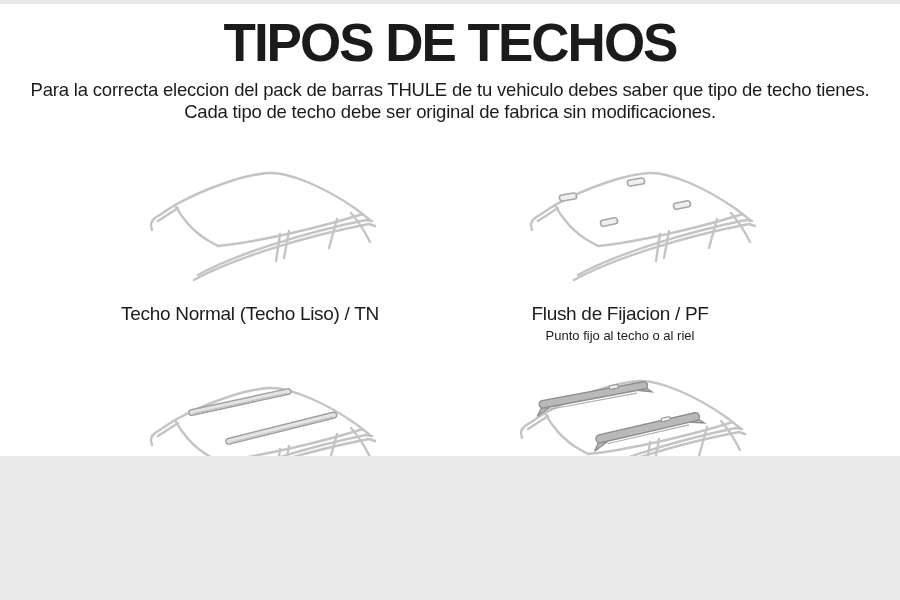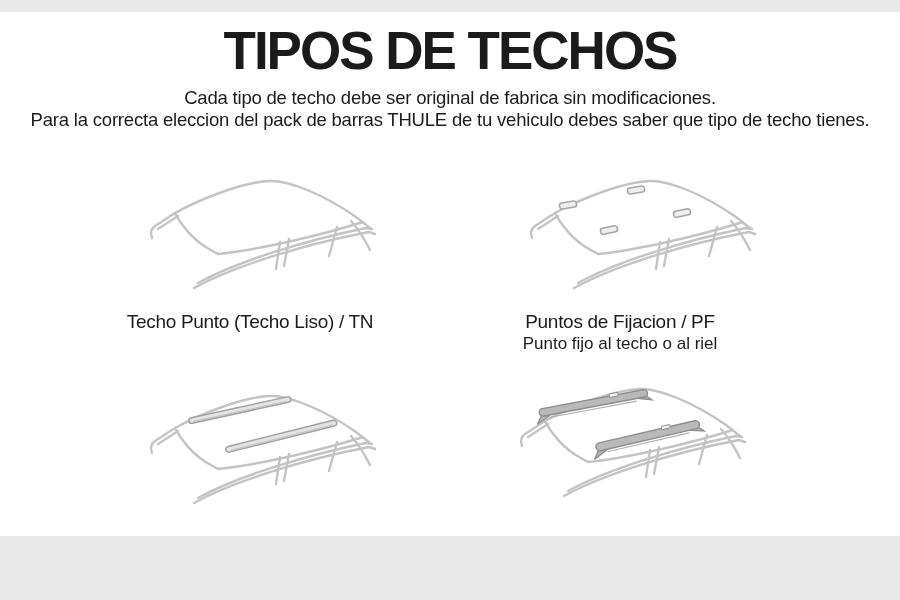--- a/index.html
+++ b/index.html
@@ -1,39 +1,39 @@
 <!DOCTYPE html>
 <html style="--background: #ffffff; --text: #1b1b1b; --line-art: #c4c4c4; --rail-fill: #b9b9b9; --rail-stroke: #8e8e8e;"><head>
 <meta charset="utf-8">
 <style>
   html,body { margin:0; padding:0; }
   body { background:#e9e9e9; }
   .page {
-    position:relative; width:900px; height:524px; margin:12px auto;
+    position:relative; width:900px; height:452px; margin:4px auto;
     background:var(--background,#fff);
     font-family:"Liberation Sans", sans-serif;
     color:var(--text,#1b1b1b);
     overflow:hidden;
   }
   h1.title {
     position:absolute; top:12px; left:0; width:100%;
     margin:0; text-align:center;
     font-size:53px; font-weight:700; letter-spacing:-2px;
     line-height:1.0;
   }
   .intro {
     position:absolute; top:75px; left:0; width:100%;
     text-align:center; font-size:18.5px; line-height:22px;
     letter-spacing:-0.2px;
   }
   figure.card { margin:0; position:static; }
   svg.illo { position:absolute; }
   figcaption.cap { position:absolute; text-align:center; }
   .caption { font-size:19px; line-height:21px; letter-spacing:-0.3px; }
-  .subcaption { font-size:17px; line-height:17px; margin-top:3px; }
+  .subcaption { font-size:13px; line-height:17px; margin-top:3px; }
   
   .base-lines { stroke:var(--line-art,#c4c4c4); stroke-width:2.4; fill:none;
                 stroke-linecap:round; stroke-linejoin:round; }
   .pad { fill:#efefef; stroke:#a6a6a6; stroke-width:1.6; }
   .flush-body { fill:#e4e4e4; stroke:#a2a2a2; stroke-width:1.5; }
   .flush-shade { stroke:#bfbfbf; stroke-width:1; }
   .rail-body { fill:var(--rail-fill,#b9b9b9); stroke:var(--rail-stroke,#8e8e8e); stroke-width:1.4; }
   .rail-notch { fill:#f5f5f5; stroke:var(--rail-stroke,#8e8e8e); stroke-width:1; }
   .rail-gap { stroke:#b0b0b0; stroke-width:1.2; fill:none; }
 </style>
@@ -56,45 +56,45 @@
         <path d="M169,74 L164,101"></path>
         <path d="M217,62 L209,91"></path>
         <path d="M231,56 C 239,65 245,75 250,85"></path>
       </g>
     </defs>
   </svg>
 
   <h1 class="title">TIPOS DE TECHOS</h1>
 
   <div class="intro">
+    <div>Para la correcta eleccion del pack de barras THULE de tu vehiculo debes saber que tipo de techo tienes.</div>
     <div>Cada tipo de techo debe ser original de fabrica sin modificaciones.</div>
-    <div>Para la correcta eleccion del pack de barras THULE de tu vehiculo debes saber que tipo de techo tienes.</div>
   </div>
 
   <figure class="card">
     <svg class="illo" style="left:120px; top:153px" width="300" height="145" viewBox="0 0 300 145">
       <use href="#roof-base"></use>
     </svg>
     <figcaption class="cap" style="left:55px; top:299px; width:390px">
-      <div class="caption">Techo Punto (Techo Liso) / TN</div>
+      <div class="caption">Techo Normal (Techo Liso) / TN</div>
     </figcaption>
   </figure>
 
   <figure class="card">
     <svg class="illo" style="left:500px; top:153px" width="300" height="145" viewBox="0 0 300 145">
       <use href="#roof-base"></use>
       <g>
         <rect class="pad" x="-8.5" y="-3" width="17" height="6" rx="2.4" transform="translate(68,40) rotate(-9)"></rect>
         <rect class="pad" x="-8.5" y="-3" width="17" height="6" rx="2.4" transform="translate(136,25) rotate(-9)"></rect>
         <rect class="pad" x="-8.5" y="-3" width="17" height="6" rx="2.4" transform="translate(109,65) rotate(-12)"></rect>
         <rect class="pad" x="-8.5" y="-3" width="17" height="6" rx="2.4" transform="translate(182,48) rotate(-12)"></rect>
       </g>
     </svg>
     <figcaption class="cap" style="left:425px; top:299px; width:390px">
-      <div class="caption">Puntos de Fijacion / PF</div>
+      <div class="caption">Flush de Fijacion / PF</div>
       <div class="subcaption">Punto fijo al techo o al riel</div>
     </figcaption>
   </figure>
 
   <figure class="card">
     <svg class="illo" style="left:120px; top:368px" width="300" height="145" viewBox="0 0 300 145">
       <use href="#roof-base"></use>
       <g transform="translate(69,41) rotate(-12.2)">
         <rect class="flush-body" x="0" y="-2.8" width="104" height="5.6" rx="2.8"></rect>
         <line class="flush-shade" x1="4" y1="1.4" x2="100" y2="1.4"></line>

